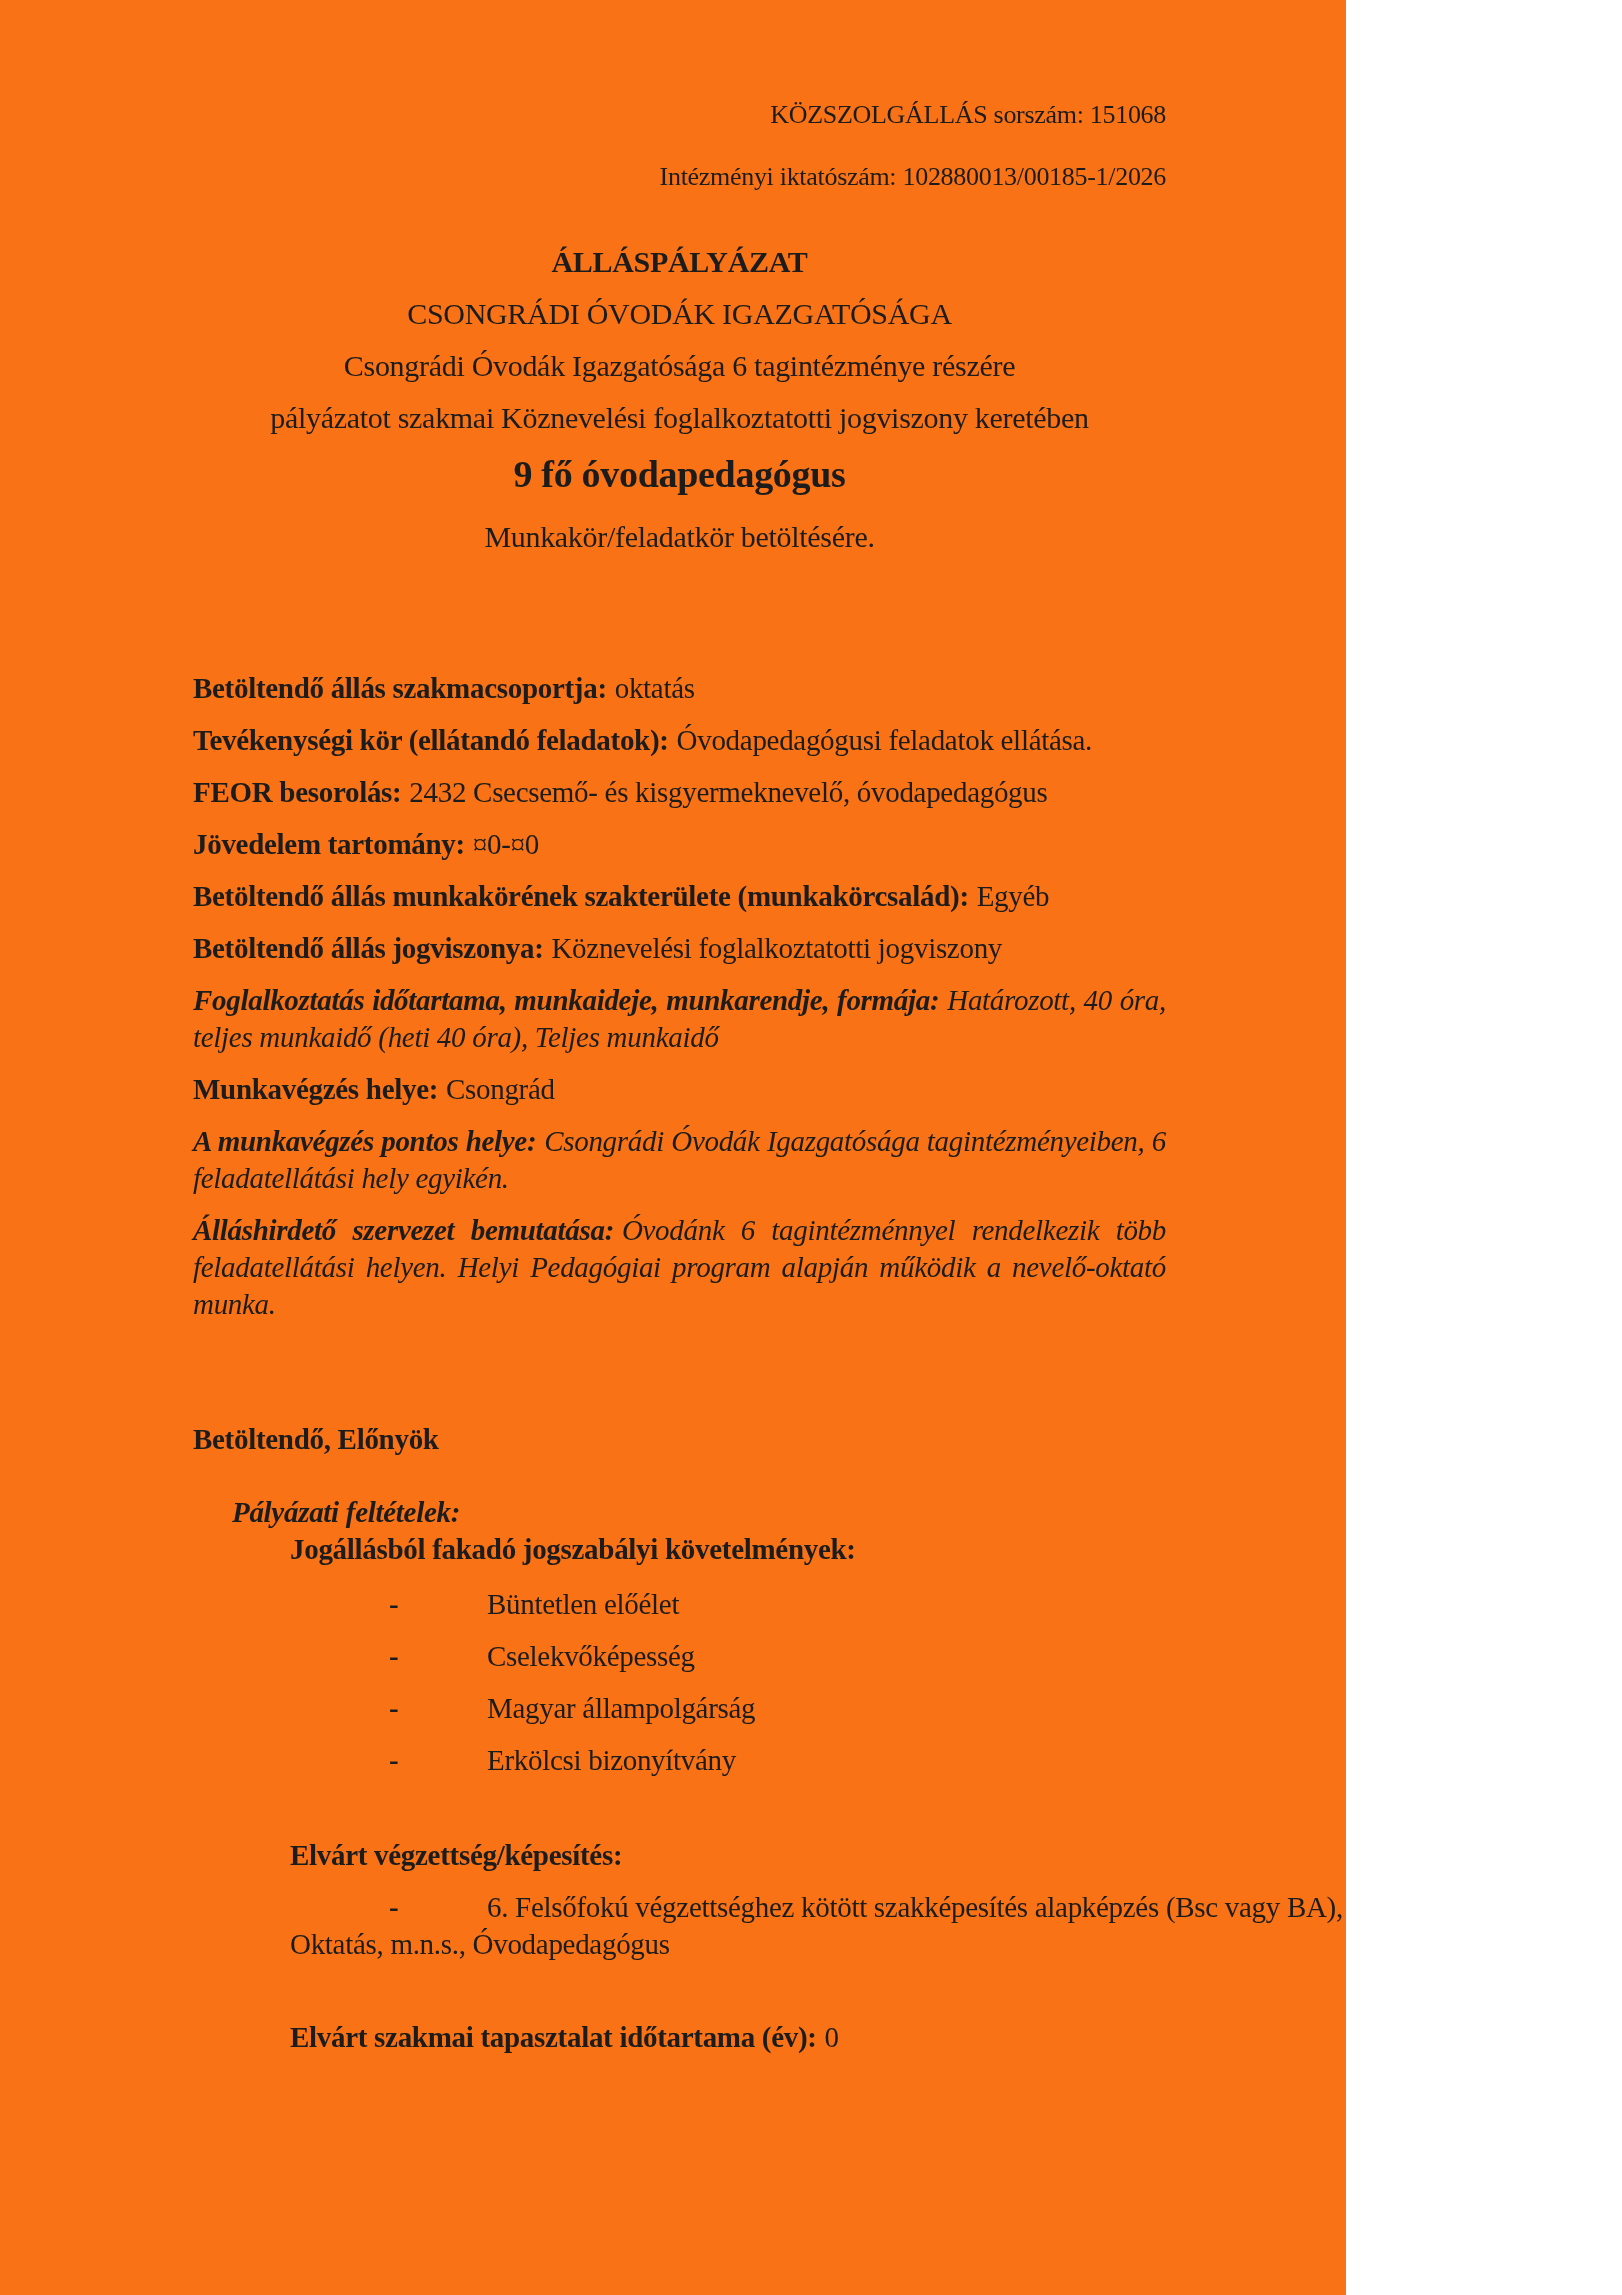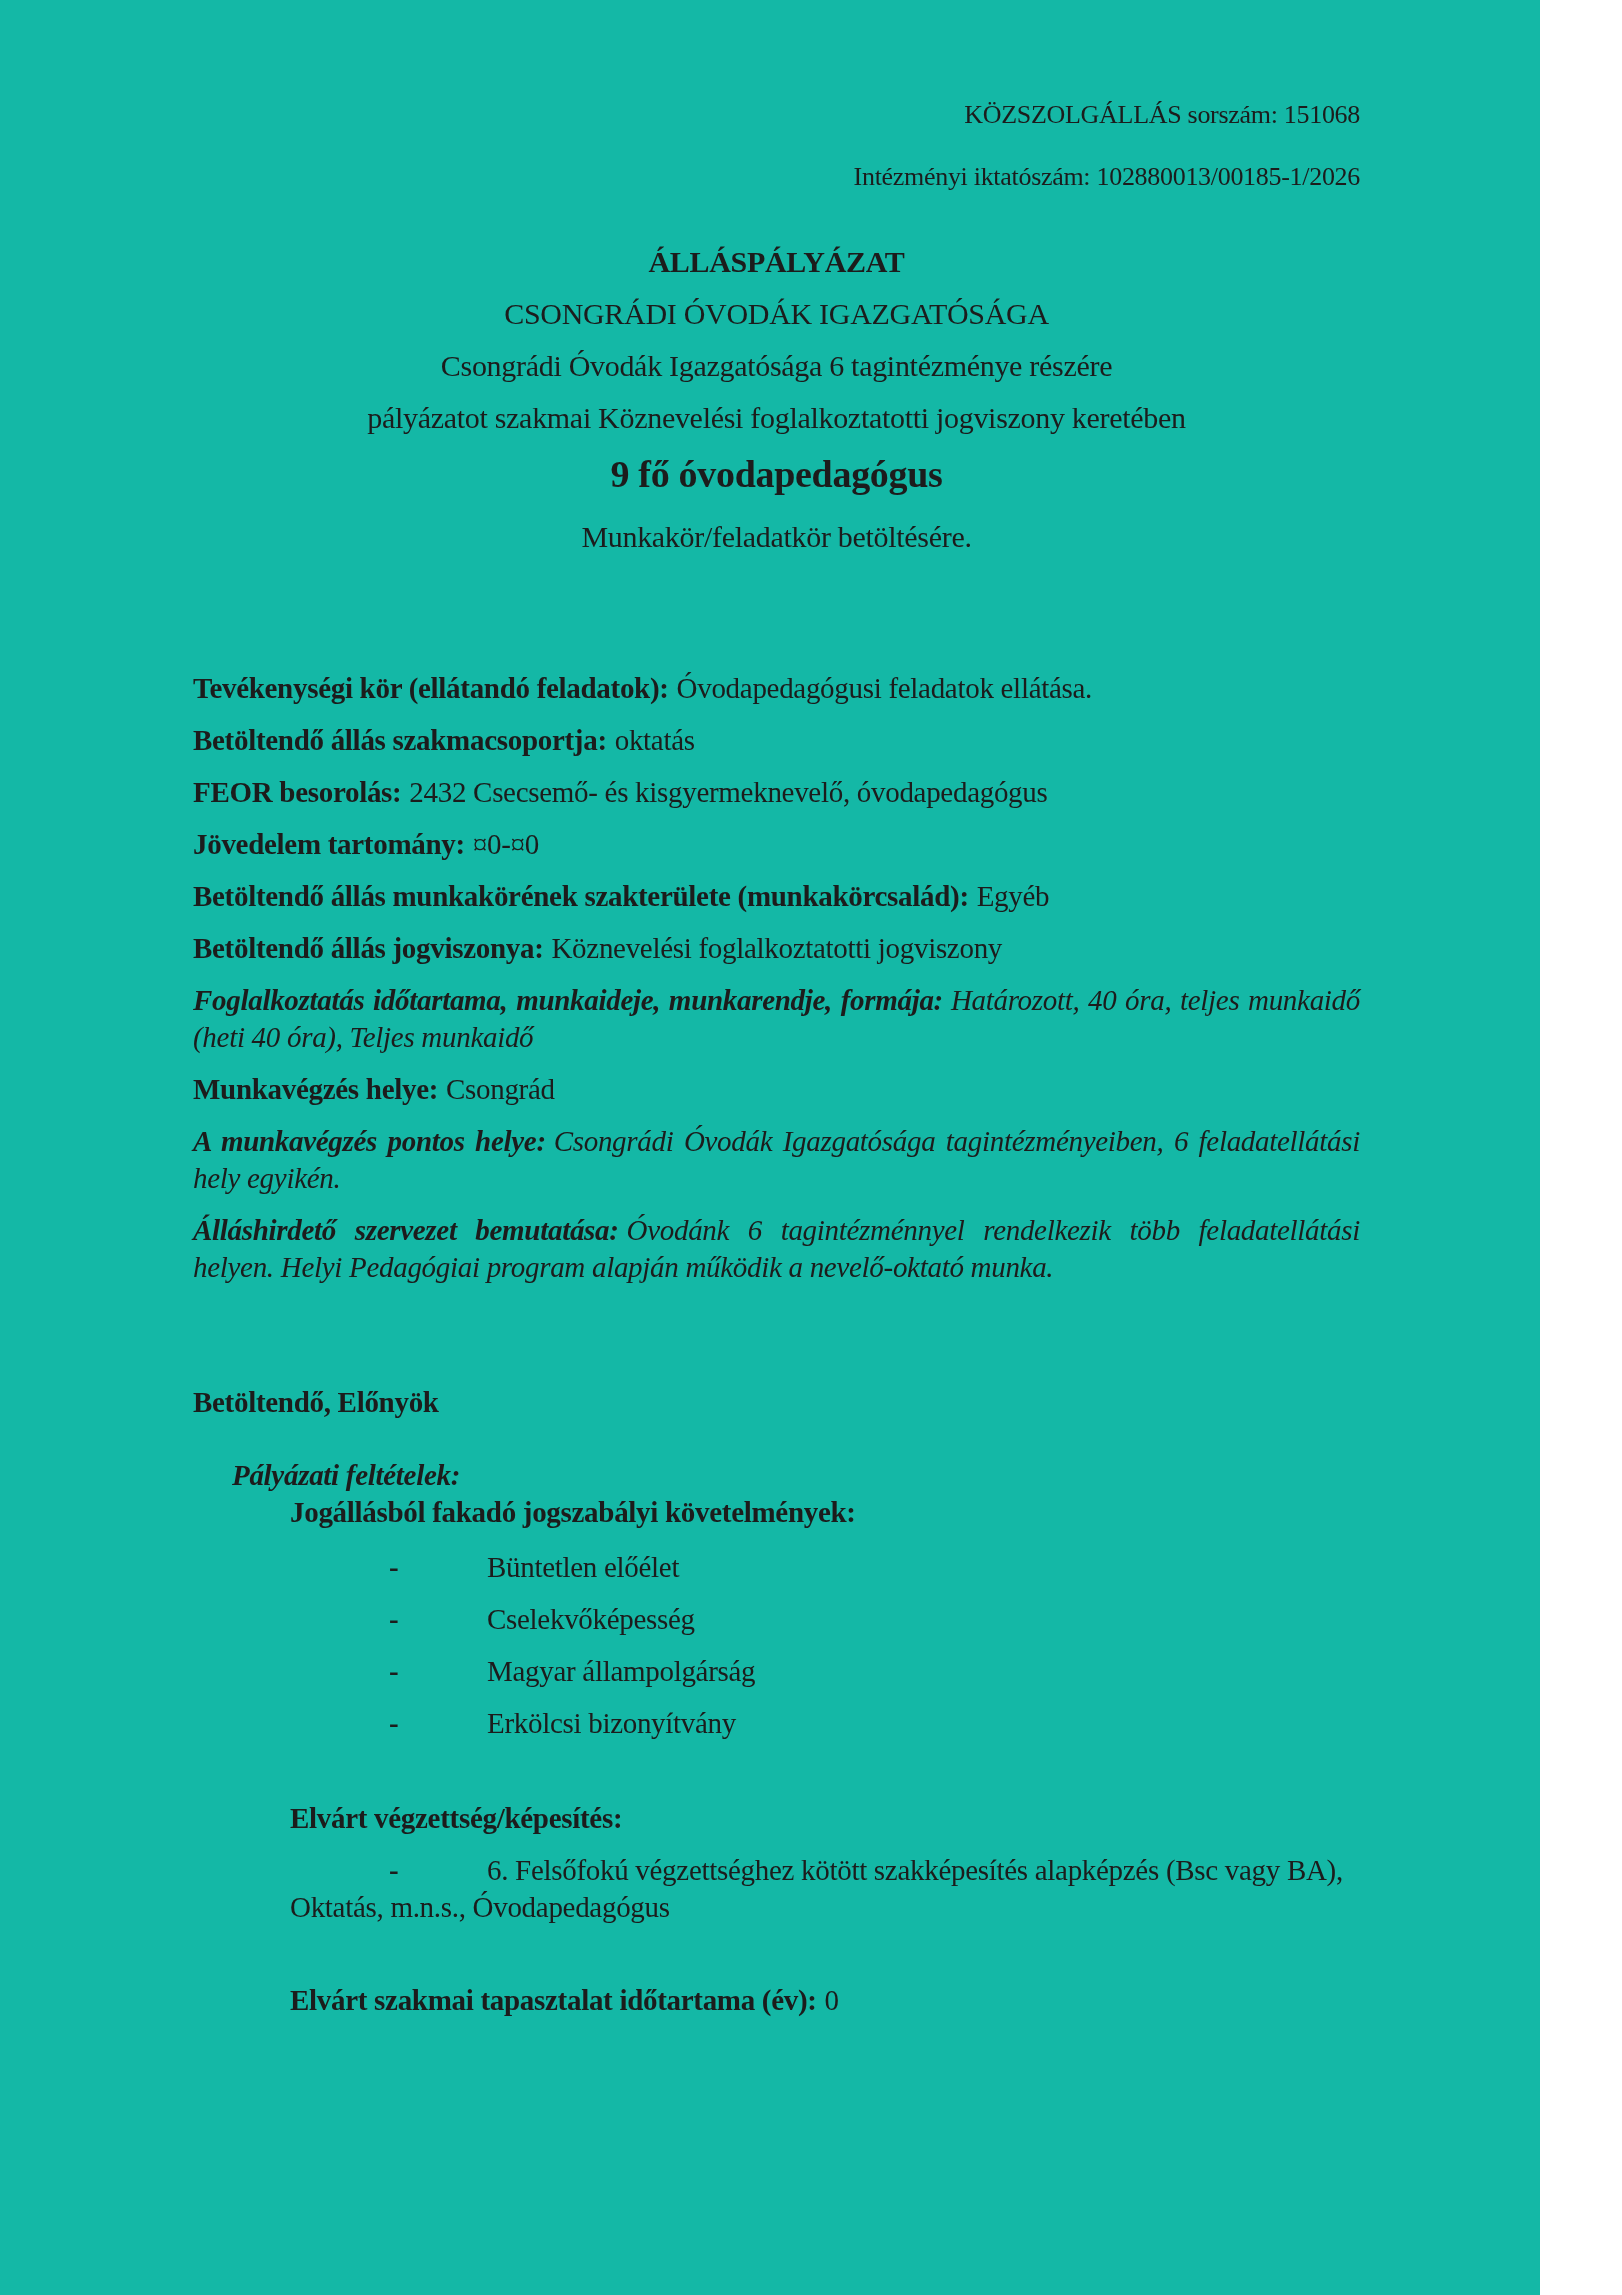--- a/index.html
+++ b/index.html
@@ -2,23 +2,23 @@
 <html lang="hu" style="font-size:10.5px"><head>
 <meta charset="utf-8">
 <style>
   html, body {
     margin: 0;
     padding: 0;
     background: #ffffff;
   }
   .page {
     position: relative;
-    width: 1540px;
+    width: 1346px;
     height: 2295px;
-    background: #14b8a6;
+    background: #f97316;
     color: #1c1c1c;
     font-family: "Liberation Serif", "DejaVu Serif", serif;
     box-sizing: border-box;
     overflow: hidden;
   }
   .content {
     box-sizing: border-box;
     width: 100%;
     height: 100%;
     padding: 98px 180px 0 193px;
@@ -142,24 +142,24 @@
       <div class="title-main">ÁLLÁSPÁLYÁZAT</div>
       <div class="title-org">CSONGRÁDI ÓVODÁK IGAZGATÓSÁGA</div>
       <div class="title-sub">Csongrádi Óvodák Igazgatósága 6 tagintézménye részére</div>
       <div class="title-sub">pályázatot szakmai Köznevelési foglalkoztatotti jogviszony keretében</div>
       <div class="position-title">9 fő óvodapedagógus</div>
       <div class="title-sub">Munkakör/feladatkör betöltésére.</div>
     </div>
 
     <div class="details">
       <p class="detail">
+        <span class="lbl">Betöltendő állás szakmacsoportja:</span><span class="val">oktatás</span>
+      </p>
+      <p class="detail">
         <span class="lbl">Tevékenységi kör (ellátandó feladatok):</span><span class="val">Óvodapedagógusi feladatok ellátása.</span>
-      </p>
-      <p class="detail">
-        <span class="lbl">Betöltendő állás szakmacsoportja:</span><span class="val">oktatás</span>
       </p>
       <p class="detail">
         <span class="lbl">FEOR besorolás:</span><span class="val">2432 Csecsemő- és kisgyermeknevelő, óvodapedagógus</span>
       </p>
       <p class="detail">
         <span class="lbl">Jövedelem tartomány:</span><span class="val">¤0-¤0</span>
       </p>
       <p class="detail">
         <span class="lbl">Betöltendő állás munkakörének szakterülete (munkakörcsalád):</span><span class="val">Egyéb</span>
       </p>

